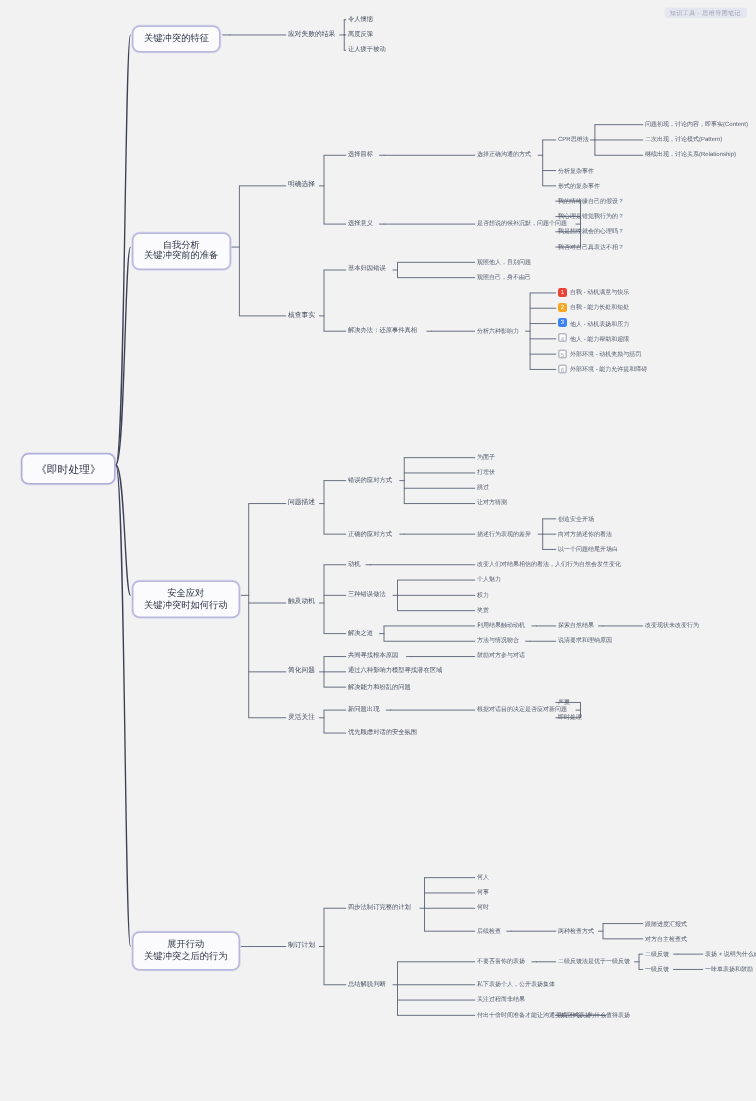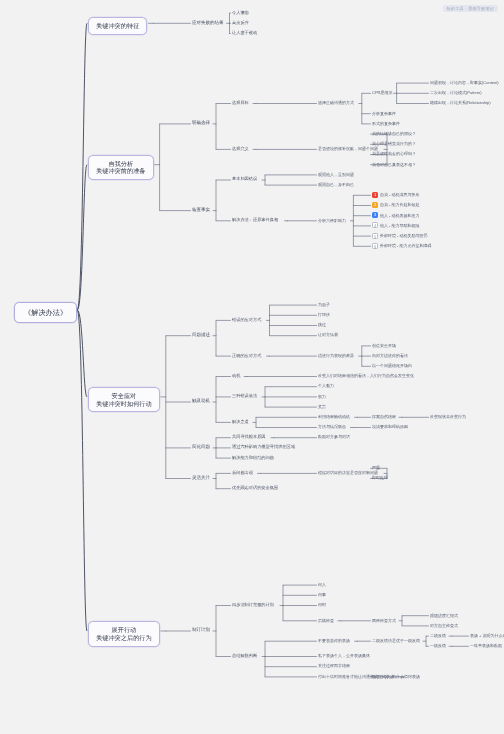--- a/index.html
+++ b/index.html
@@ -336,14 +336,14 @@
     <div class="node leaf l5" style="left: 318px; top: 637.924px;"><span>不要吝啬你的表扬</span></div>
     <div class="node leaf l5" style="left: 372px; top: 638.08px;"><span>二级反馈法是优于一级反馈</span></div>
     <div class="node leaf l5" style="left: 430px; top: 632.98px;"><span>二级反馈</span></div>
     <div class="node leaf l5" style="left: 470px; top: 632.98px;"><span>表扬 + 说明为什么或是什么</span></div>
     <div class="node leaf l5" style="left: 430px; top: 643.18px;"><span>一级反馈</span></div>
     <div class="node leaf l5" style="left: 470px; top: 643.18px;"><span>一味单表扬和鼓励</span></div>
     <div class="node leaf l5" style="left: 318px; top: 653.224px;"><span>私下表扬个人，公开表扬集体</span></div>
     <div class="node leaf l5" style="left: 318px; top: 663.424px;"><span>关注过程而非结果</span></div>
     <div class="node leaf l5" style="left: 318px; top: 673.624px;"><span>付出十倍时间准备才能让沟通变成正式表扬</span></div>
     <div class="node leaf l5" style="left: 372px; top: 673.78px;"><span>做了什么，为什么值得表扬</span></div>
-    <div class="node boxnode root" style="width: 63.2px; left: 14px; top: 302px;"><span>《解决办法》</span></div>
+    <div class="node boxnode root" style="width: 63.2px; left: 14px; top: 302px;"><span>《即时处理》</span></div>
   </div>
 
 </body></html>

